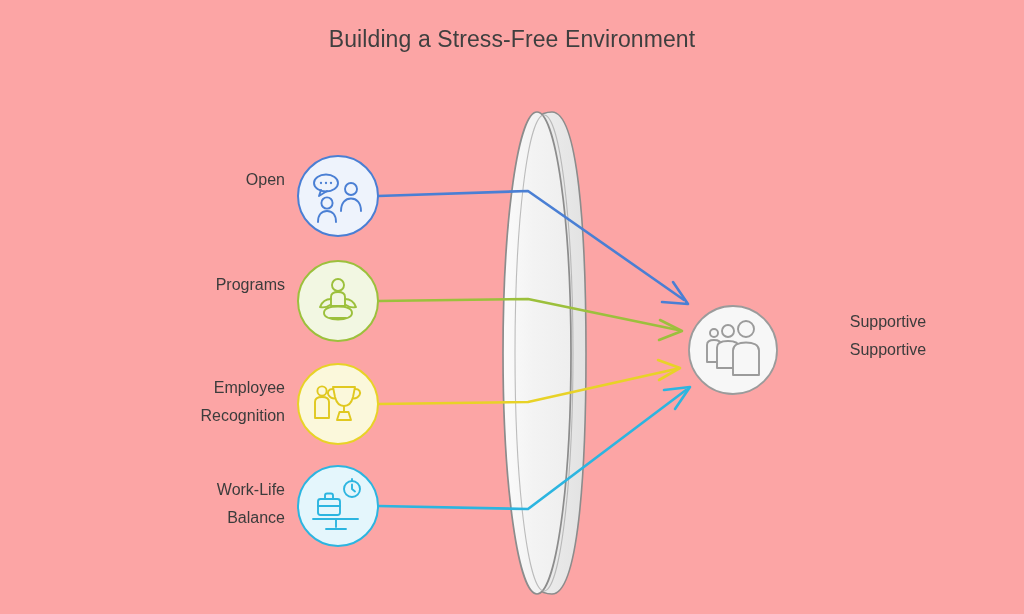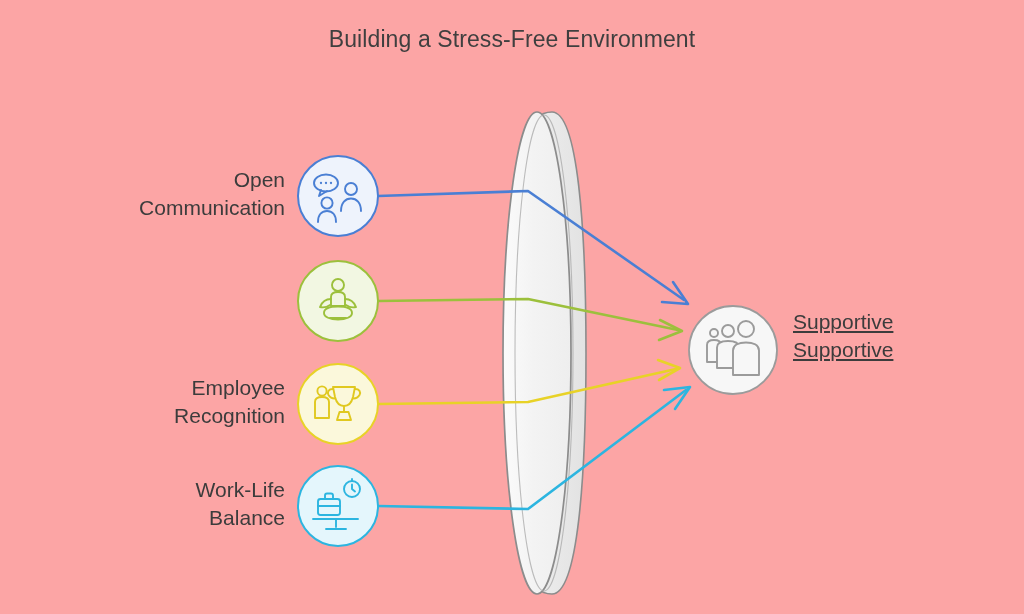--- a/index.html
+++ b/index.html
@@ -31,30 +31,29 @@
   }
   svg.layer {
     position: absolute;
     top: 0;
     left: 0;
     width: 1024px;
     height: 614px;
   }
   .node-label {
     position: absolute;
-    font-size: 21px;
+    font-size: 16px;
     line-height: 28px;
     color: #3c3c3c;
     text-align: right;
     width: 230px;
   }
   .node-label.right-side {
-    text-align: left;
+    text-align: center;
     width: 190px;
-    text-decoration: underline;
   }
   .lbl-1 { left: 55px; top: 166px; }
   .lbl-2 { left: 55px; top: 271px; }
   .lbl-3 { left: 55px; top: 374px; }
   .lbl-4 { left: 55px; top: 476px; }
   .lbl-target { left: 793px; top: 308px; }
 </style>
 </head>
 <body>
 
@@ -188,24 +187,24 @@
         <path d="M 717 368 L 717 347.5 C 717 343 722 341 728 341 C 734 341 739 343 739 347.5 L 739 368 Z"></path>
 
         <circle cx="746" cy="329" r="8"></circle>
         <path d="M 733 375 L 733 350.5 C 733 345 739 342.5 746 342.5 C 753 342.5 759 345 759 350.5 L 759 375 Z"></path>
       </g>
     </g>
   </svg>
 
   <div class="node-label lbl-1">
     <div>Open</div>
-    <div>Communication</div>
   </div>
 
   <div class="node-label lbl-2">
+    <div>Programs</div>
   </div>
 
   <div class="node-label lbl-4">
     <div>Work-Life</div>
     <div>Balance</div>
   </div>
 
   <div class="node-label lbl-3">
     <div>Employee</div>
     <div>Recognition</div>

